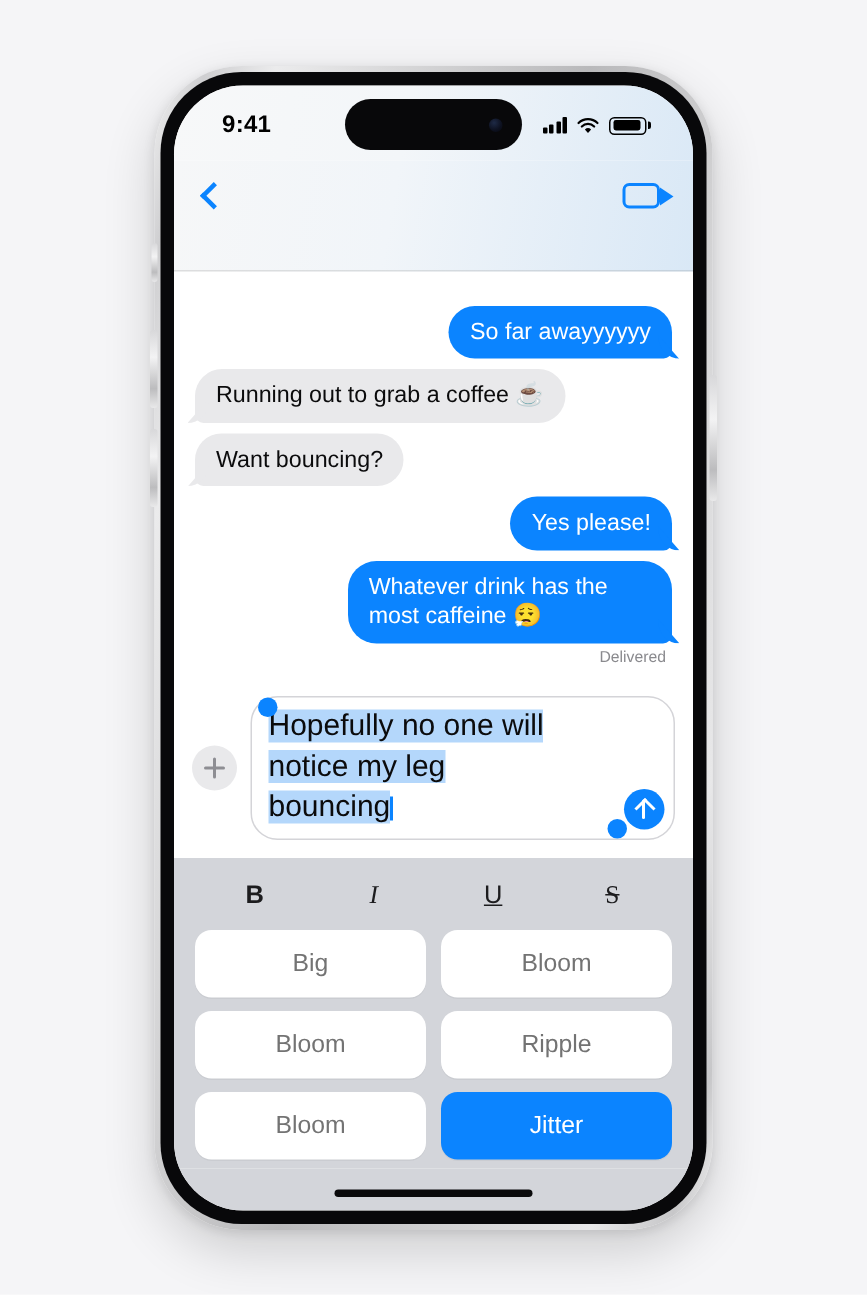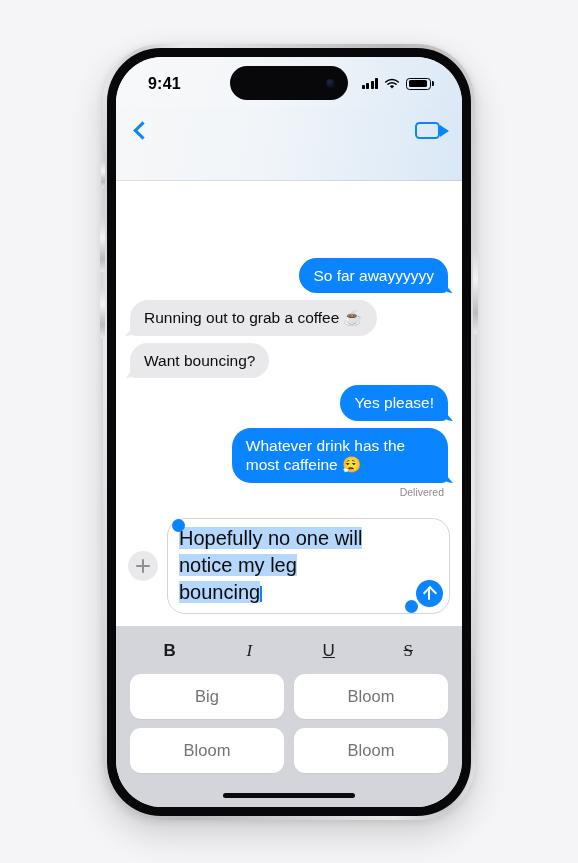--- a/index.html
+++ b/index.html
@@ -254,21 +254,23 @@
           <div class="fmt-row">
             <div class="fmt b">B</div>
             <div class="fmt i">I</div>
             <div class="fmt u">U</div>
             <div class="fmt s">S</div>
           </div>
           <div class="grid">
             <div class="eff">Big</div>
             <div class="eff">Bloom</div>
             <div class="eff">Bloom</div>
+            <div class="eff">Ripple</div>
             <div class="eff">Bloom</div>
+            <div class="eff sel">Jitter</div>
           </div>
         </div>
 
         <div class="home-area">
           <div class="home-bar"></div>
         </div>
 
       </div>
     </div>
   </div>

